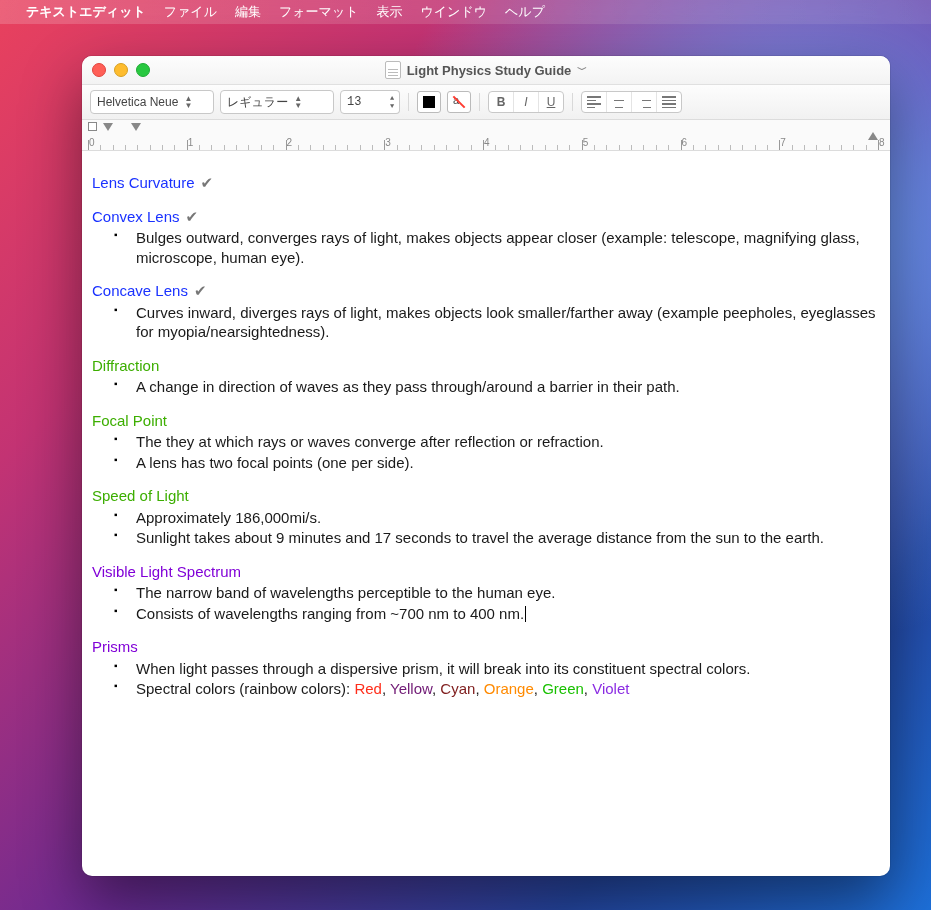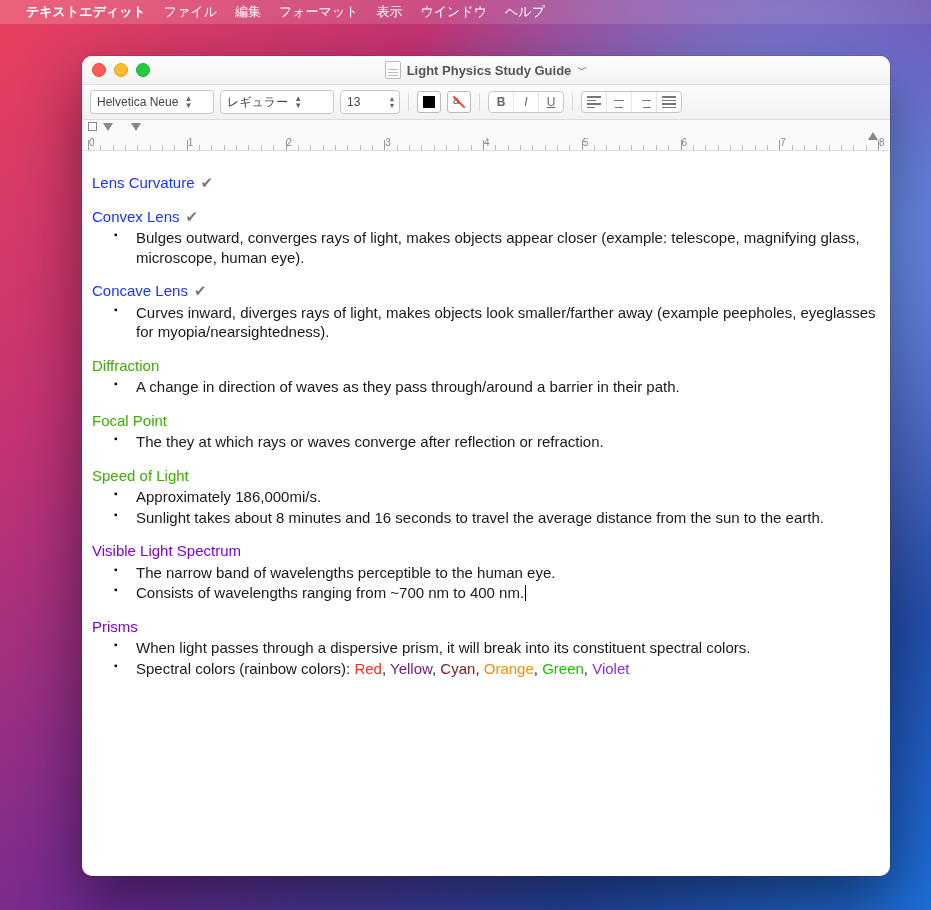--- a/index.html
+++ b/index.html
@@ -268,21 +268,21 @@
             <span>▼</span>
           </span>
       </div>
       <div class="tb-select tb-style">
         <span>レギュラー</span>
         <span class="arrows">
             <span>▲</span>
             <span>▼</span>
           </span>
       </div>
-      <div style="display:flex;">
+      <div style="display:flex;font-family:Liberation Mono, monospace;">
         <div class="tb-select tb-size">
           <span>13</span>
         </div>
         <div class="tb-size-step">
             <span>▲</span>
             <span>▼</span>
           </div>
       </div>
 
       <div class="tb-divider"></div>
@@ -460,29 +460,30 @@
           <ul class="bul">
             <li>A change in direction of waves as they pass through/around a barrier in their path.</li>
           </ul>
         </div>
         <div class="section">
           <div class="section-h h-green">
             <span>Focal Point</span>
           </div>
           <ul class="bul">
             <li>The they at which rays or waves converge after reflection or refraction.</li>
+            <li>A lens has two focal points (one per side).</li>
           </ul>
         </div>
         <div class="section">
           <div class="section-h h-green">
             <span>Speed of Light</span>
           </div>
           <ul class="bul">
             <li>Approximately 186,000mi/s.</li>
-            <li>Sunlight takes about 8 minutes and 16 seconds to travel the average distance from the sun to the earth.</li>
+            <li>Sunlight takes about 9 minutes and 17 seconds to travel the average distance from the sun to the earth.</li>
           </ul>
         </div>
         <div class="section">
           <div class="section-h h-purple">
             <span>Visible Light Spectrum</span>
           </div>
           <ul class="bul">
             <li>The narrow band of wavelengths perceptible to the human eye.</li>
             <li>Consists of wavelengths ranging from ~700 nm to 400 nm.<span class="caret"></span></li>
           </ul>

